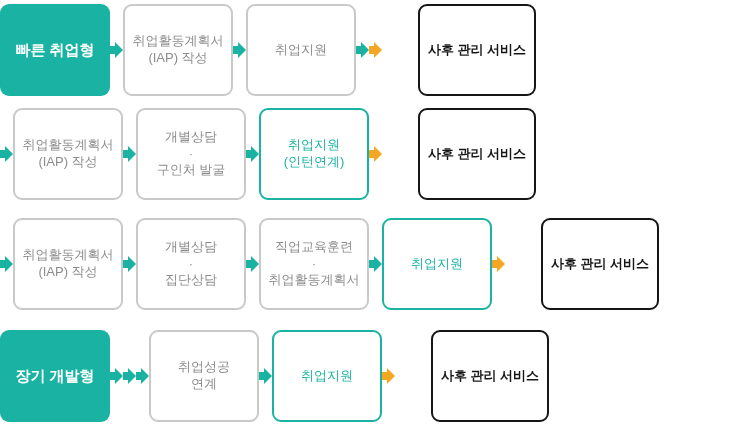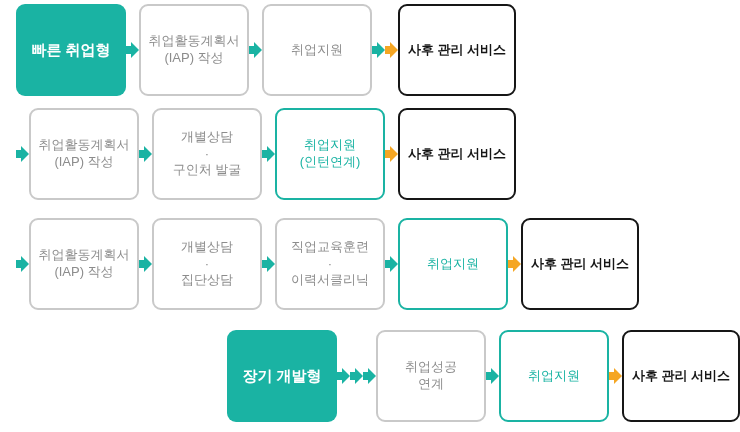--- a/index.html
+++ b/index.html
@@ -10,30 +10,30 @@
     --black:#161616;
   }
   *{box-sizing:border-box;margin:0;padding:0;}
   html,body{background:#ffffff;}
   body{
     font-family:"Liberation Sans","DejaVu Sans",sans-serif;
     width:740px;height:432px;overflow:hidden;
   }
   .canvas{
     width:740px;height:432px;
-    padding:4px 0 0 16px;
+    padding:4px 0 0 0;
   }
   .row{
     display:flex;
     align-items:center;
     height:92px;
   }
   .row.r2{margin-top:12px;}
   .row.r3{margin-top:18px;}
-  .row.r4{margin-top:20px;justify-content:flex-end;}
+  .row.r4{margin-top:20px;}
   .box{
     height:92px;
     border-radius:9px;
     display:flex;
     align-items:center;
     justify-content:center;
     text-align:center;
     white-space:pre-line;
     line-height:1.3;
     flex:0 0 auto;
@@ -56,20 +56,21 @@
     border-color:var(--teal);
     color:var(--teal);
   }
   .box.final{
     width:118px;
     background:#ffffff;
     border:2px solid var(--black);
     color:var(--black);
     font-weight:bold;
     font-size:13px;
+    margin-left:36px;
   }
   .arrow{
     flex:0 0 13px;
     width:13px;
     display:flex;
     align-items:center;
     justify-content:center;
   }
   .arrow .tail{
     width:5px;height:8px;
@@ -153,21 +154,21 @@
       </div>
     <div class="box step">개별상담
 ·
 집단상담</div>
     <div class="arrow">
         <span class="tail"></span>
         <span class="head"></span>
       </div>
     <div class="box step">직업교육훈련
 ·
-이력서클리닉</div>
+취업활동계획서</div>
     <div class="arrow">
         <span class="tail"></span>
         <span class="head"></span>
       </div>
     <div class="box step teal">취업지원</div>
     <div class="arrow orange">
         <span class="tail"></span>
         <span class="head"></span>
       </div>
     <div class="box final">사후 관리 서비스</div>

